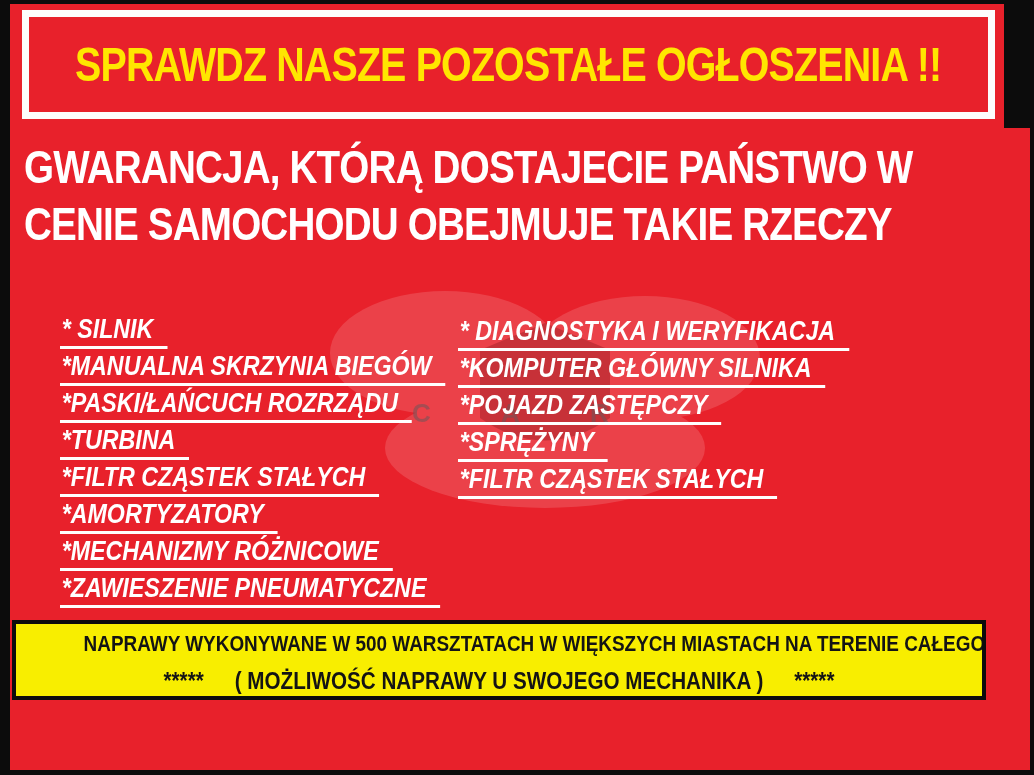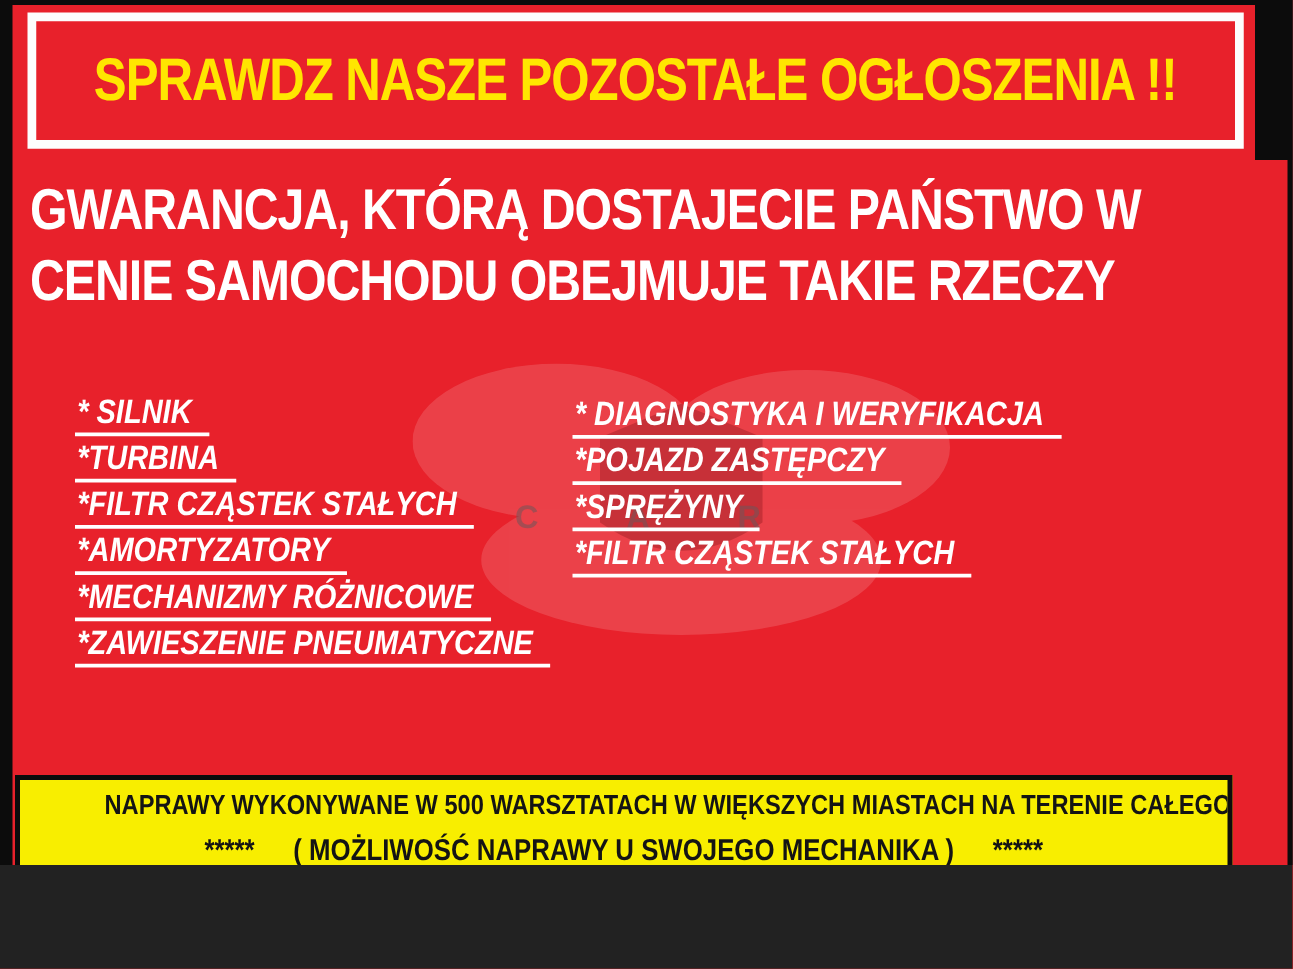--- a/index.html
+++ b/index.html
@@ -1,17 +1,17 @@
 <!DOCTYPE html>
 <html><head>
 <meta charset="utf-8">
 <style>
   html,body{margin:0;padding:0;background:#222;}
   .stage{
-    position:relative;width:1034px;height:692px;overflow:hidden;
+    position:relative;width:1034px;height:775px;overflow:hidden;
     background:#0c0c0c;
     font-family:"Liberation Sans", sans-serif;
   }
   .red-bg{position:absolute;left:10px;top:4px;width:1020px;height:766px;background:#e8212b;}
   .corner-notch{position:absolute;left:1004px;top:0;width:30px;height:128px;background:#0c0c0c;}
 
   .banner{
     position:absolute;left:22px;top:10px;width:973px;height:109px;
     box-sizing:border-box;background:#e8212b;border:7px solid #fdfdfd;
     display:flex;align-items:center;justify-content:center;
@@ -86,29 +86,32 @@
         <path d="M215,55 L280,82 L280,150 Q215,195 150,150 L150,82 Z"></path>
         <rect x="186" y="112" width="58" height="12" rx="5"></rect>
         <rect x="186" y="130" width="58" height="8" rx="4"></rect>
       </g>
     </svg>
     <div class="watermark-letters">C A R</div>
   </div>
 
   <div class="col col-left">
     <div class="item"><span>* SILNIK</span></div>
+    <div class="item"><span>*MANUALNA SKRZYNIA BIEGÓW</span></div>
+    <div class="item"><span>*PASKI/ŁAŃCUCH ROZRZĄDU</span></div>
     <div class="item"><span>*TURBINA</span></div>
     <div class="item"><span>*FILTR CZĄSTEK STAŁYCH</span></div>
     <div class="item"><span>*AMORTYZATORY</span></div>
     <div class="item"><span>*MECHANIZMY RÓŻNICOWE</span></div>
     <div class="item"><span>*ZAWIESZENIE PNEUMATYCZNE</span></div>
   </div>
 
   <div class="col col-right">
     <div class="item"><span>* DIAGNOSTYKA I WERYFIKACJA</span></div>
+    <div class="item"><span>*KOMPUTER GŁÓWNY SILNIKA</span></div>
     <div class="item"><span>*POJAZD ZASTĘPCZY</span></div>
     <div class="item"><span>*SPRĘŻYNY</span></div>
     <div class="item"><span>*FILTR CZĄSTEK STAŁYCH</span></div>
   </div>
 
   <div class="bottom-bar">
     <div class="bb-line1">NAPRAWY WYKONYWANE W 500 WARSZTATACH W WIĘKSZYCH MIASTACH NA TERENIE CAŁEGO KRAJU</div>
     <div class="bb-line2">
       <span>*****</span>
       <span>( MOŻLIWOŚĆ NAPRAWY U SWOJEGO MECHANIKA )</span>

